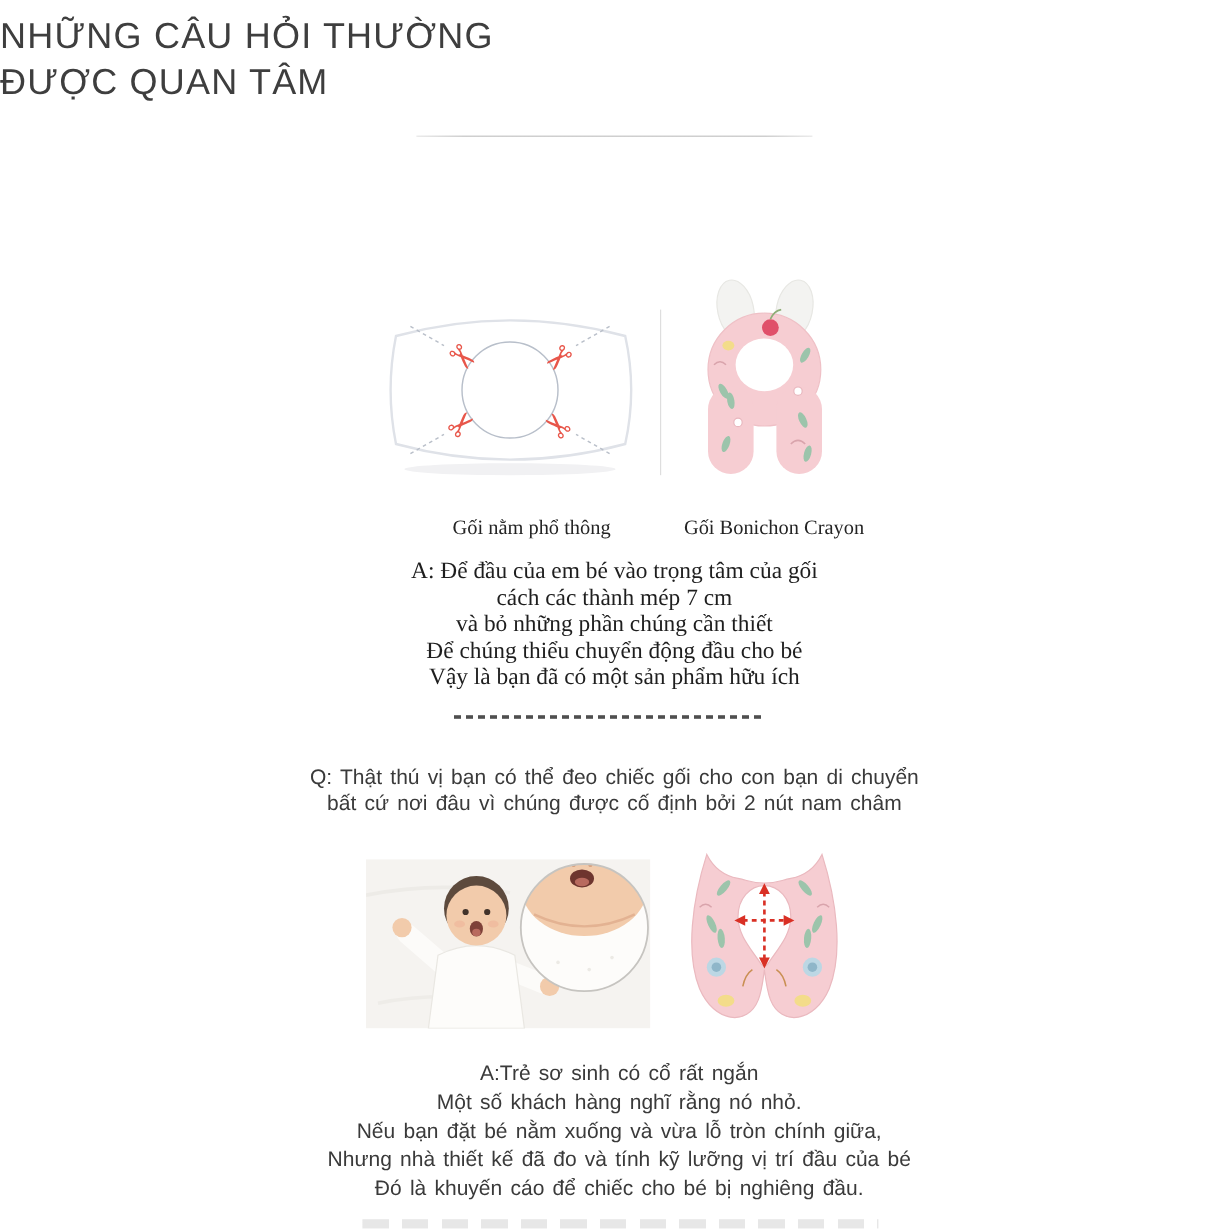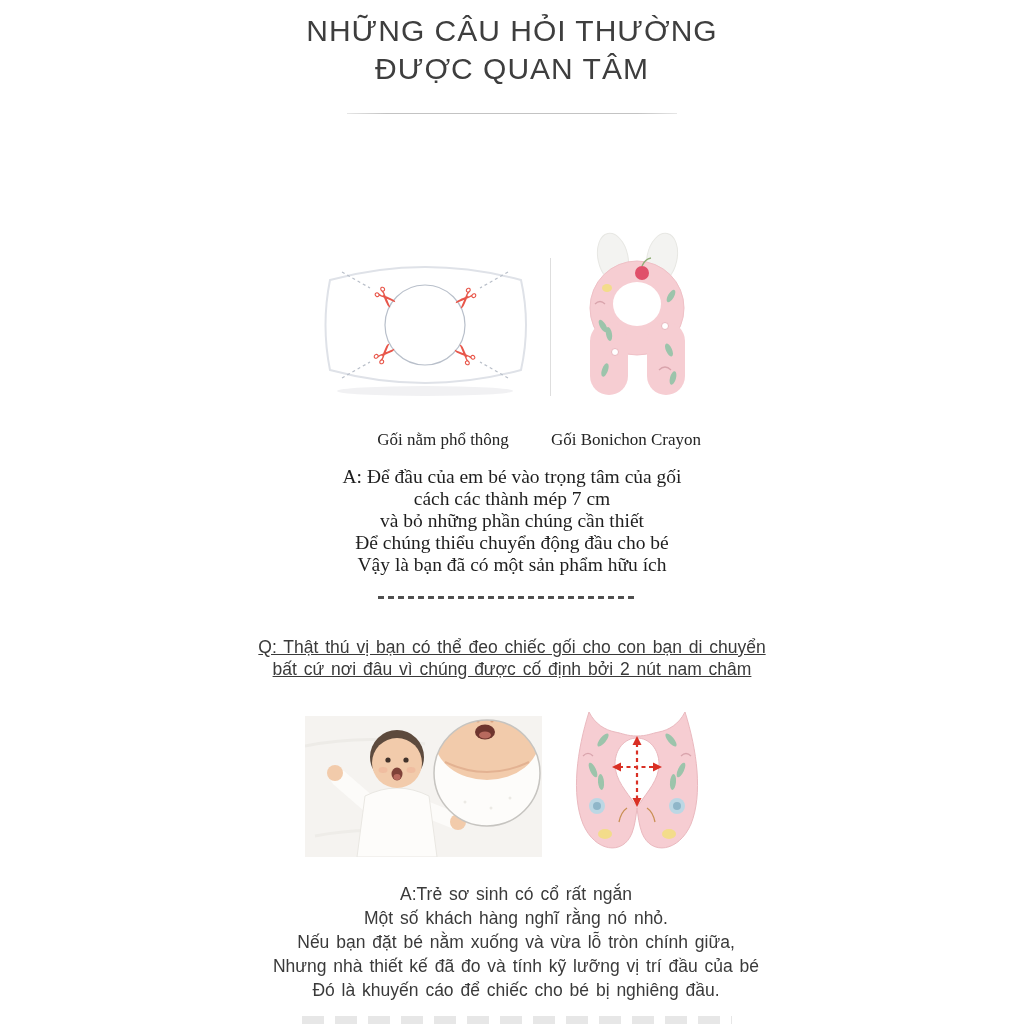--- a/index.html
+++ b/index.html
@@ -4,58 +4,58 @@
 <style>
   html,body{margin:0;padding:0;background:#ffffff;}
   .page{
     position:relative;width:1024px;height:1024px;overflow:hidden;
     background:#ffffff;color:#333;
     font-family:"Liberation Sans","DejaVu Sans",sans-serif;
   }
   .abs{position:absolute;}
   
   .title{
-    top:12px;left:0;width:1024px;text-align:center;
+    top:12px;left:0;width:1024px;
     font-size:30px;line-height:38px;letter-spacing:1px;
     font-weight:400;color:var(--text-dark,#3e3e3e);
   }
   .title-divider{
     top:113px;left:347px;width:330px;height:1px;
     background:linear-gradient(90deg,#e6e6e6,#c3c3c3 12%,#c3c3c3 88%,#e6e6e6);
   }
   
   .fig-left-pillow{top:250px;left:318px;}
   .fig-divider{top:258px;left:550px;width:1px;height:138px;background:#dedede;}
   .fig-rabbit{top:230px;left:575px;}
   .caption{
     top:406px;text-align:center;
     font-family:"Liberation Serif","DejaVu Serif",serif;
     font-size:17px;color:#242424;margin-top:24px;
   }
   .caption-left{left:333px;width:220px;}
-  .caption-right{left:536px;width:180px;}
+  .caption-right{left:555px;width:180px;}
   
   .answer1{
     top:466px;left:0;width:1024px;text-align:center;
     font-family:"Liberation Serif","DejaVu Serif",serif;
     font-size:19.5px;line-height:22px;color:#1e1e1e;
   }
   
   .dashed-divider{
     top:596px;left:378px;width:257px;height:3px;
     background:repeating-linear-gradient(90deg,#4f4f4f 0 6px,transparent 6px 10px);
   }
   .dashed-divider-bottom{
     top:1016px;left:302px;width:430px;height:8px;
     background:repeating-linear-gradient(90deg,#e7e7e7 0 22px,transparent 22px 33px);
   }
   
   .question{
     top:636px;left:0;width:1024px;text-align:center;
-    font-size:17.5px;line-height:22px;color:#3a3a3a;word-spacing:2px;text-decoration:underline;
+    font-size:17.5px;line-height:22px;color:#3a3a3a;word-spacing:2px;
   }
   .answer2{
     top:882px;left:4px;width:1024px;text-align:center;
     font-size:17.5px;line-height:24px;color:#3a3a3a;word-spacing:2px;
   }
   
   .fig-baby{top:716px;left:305px;}
   .fig-topview{top:710px;left:563px;}
 </style>
 </head>

